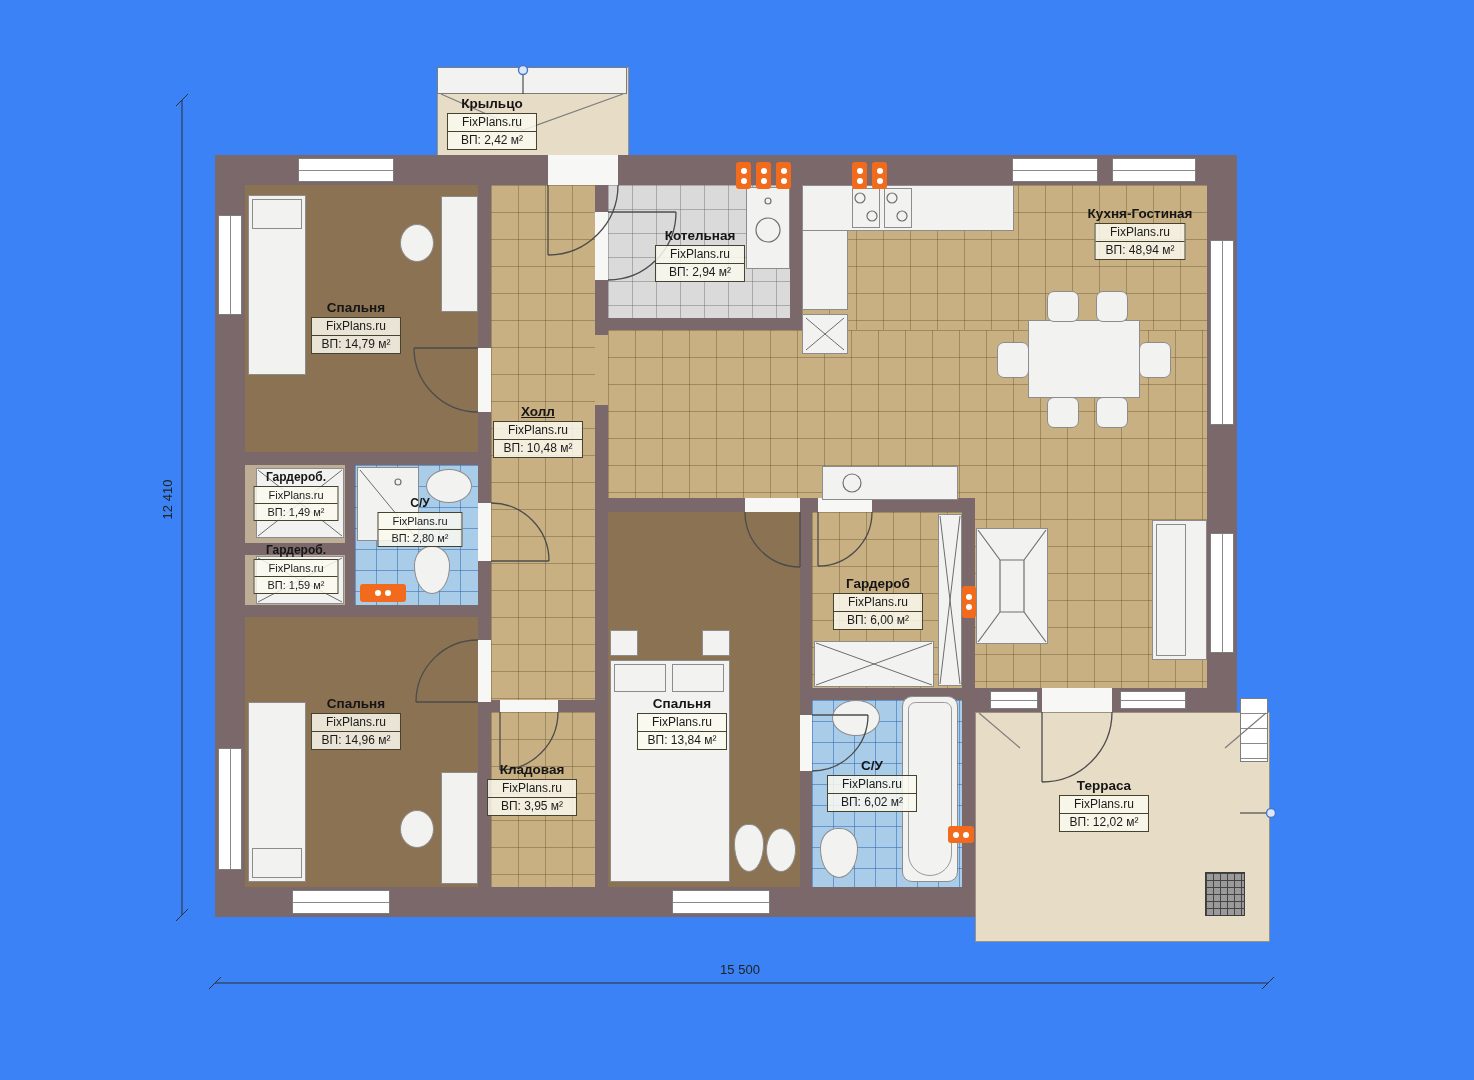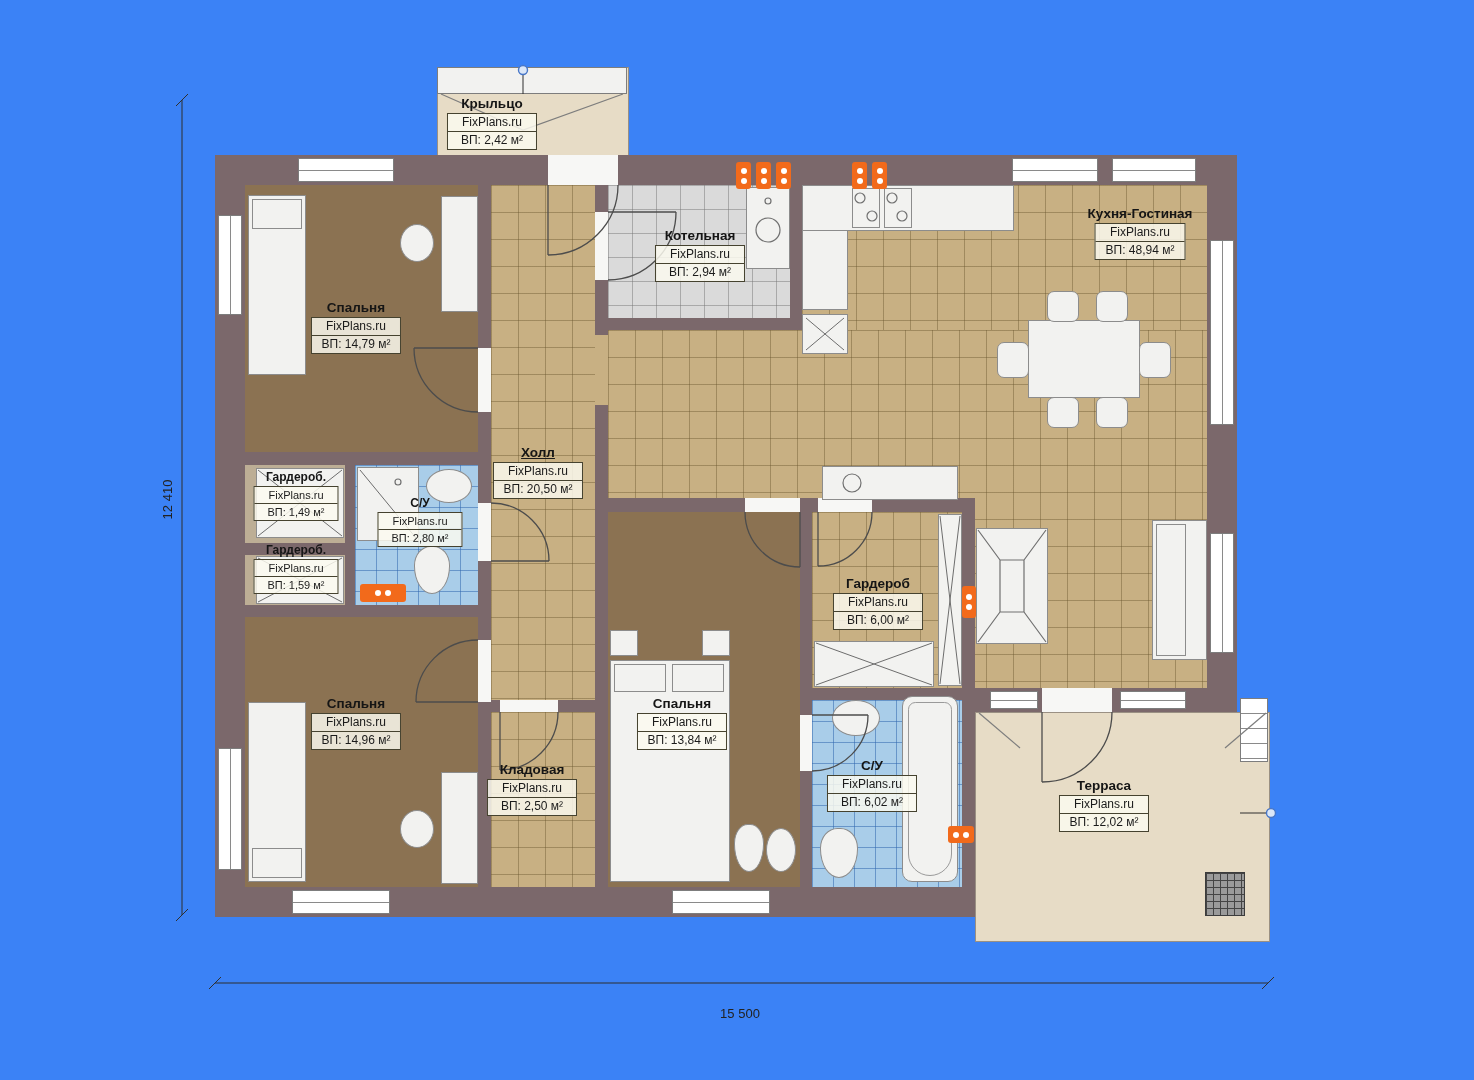--- a/index.html
+++ b/index.html
@@ -288,25 +288,25 @@
   </div>
 
   <div class="lbl" style="left:1140px;top:206px;">
     <div class="lname">Кухня-Гостиная</div>
     <div class="lbox">
       <div class="wm">FixPlans.ru</div>
       <div class="ar">ВП: 48,94 м²</div>
     </div>
   </div>
 
-  <div class="lbl" style="left:538px;top:445px;text-decoration:underline;">
+  <div class="lbl" style="left:538px;top:404px;text-decoration:underline;">
     <div class="lname">Холл</div>
     <div class="lbox">
       <div class="wm">FixPlans.ru</div>
-      <div class="ar">ВП: 20,50 м²</div>
+      <div class="ar">ВП: 10,48 м²</div>
     </div>
   </div>
 
   <div class="lbl sm" style="left:296px;top:470px;">
     <div class="lname">Гардероб.</div>
     <div class="lbox">
       <div class="wm">FixPlans.ru</div>
       <div class="ar">ВП: 1,49 м²</div>
     </div>
   </div>
@@ -348,36 +348,36 @@
     <div class="lbox">
       <div class="wm">FixPlans.ru</div>
       <div class="ar">ВП: 13,84 м²</div>
     </div>
   </div>
 
   <div class="lbl" style="left:532px;top:762px;">
     <div class="lname">Кладовая</div>
     <div class="lbox">
       <div class="wm">FixPlans.ru</div>
-      <div class="ar">ВП: 2,50 м²</div>
+      <div class="ar">ВП: 3,95 м²</div>
     </div>
   </div>
 
   <div class="lbl" style="left:872px;top:758px;">
     <div class="lname">С/У</div>
     <div class="lbox">
       <div class="wm">FixPlans.ru</div>
       <div class="ar">ВП: 6,02 м²</div>
     </div>
   </div>
 
   <div class="lbl" style="left:1104px;top:778px;">
     <div class="lname">Терраса</div>
     <div class="lbox">
       <div class="wm">FixPlans.ru</div>
       <div class="ar">ВП: 12,02 м²</div>
     </div>
   </div>
 
   <div class="dim" style="left:148px;top:492px;transform:rotate(-90deg);transform-origin:center;">12 410</div>
-  <div class="dim" style="left:700px;top:1006px;width:80px;text-align:center;">15 500</div>
+  <div class="dim" style="left:700px;top:962px;width:80px;text-align:center;">15 500</div>
 
 </div>
 
 </body></html>

